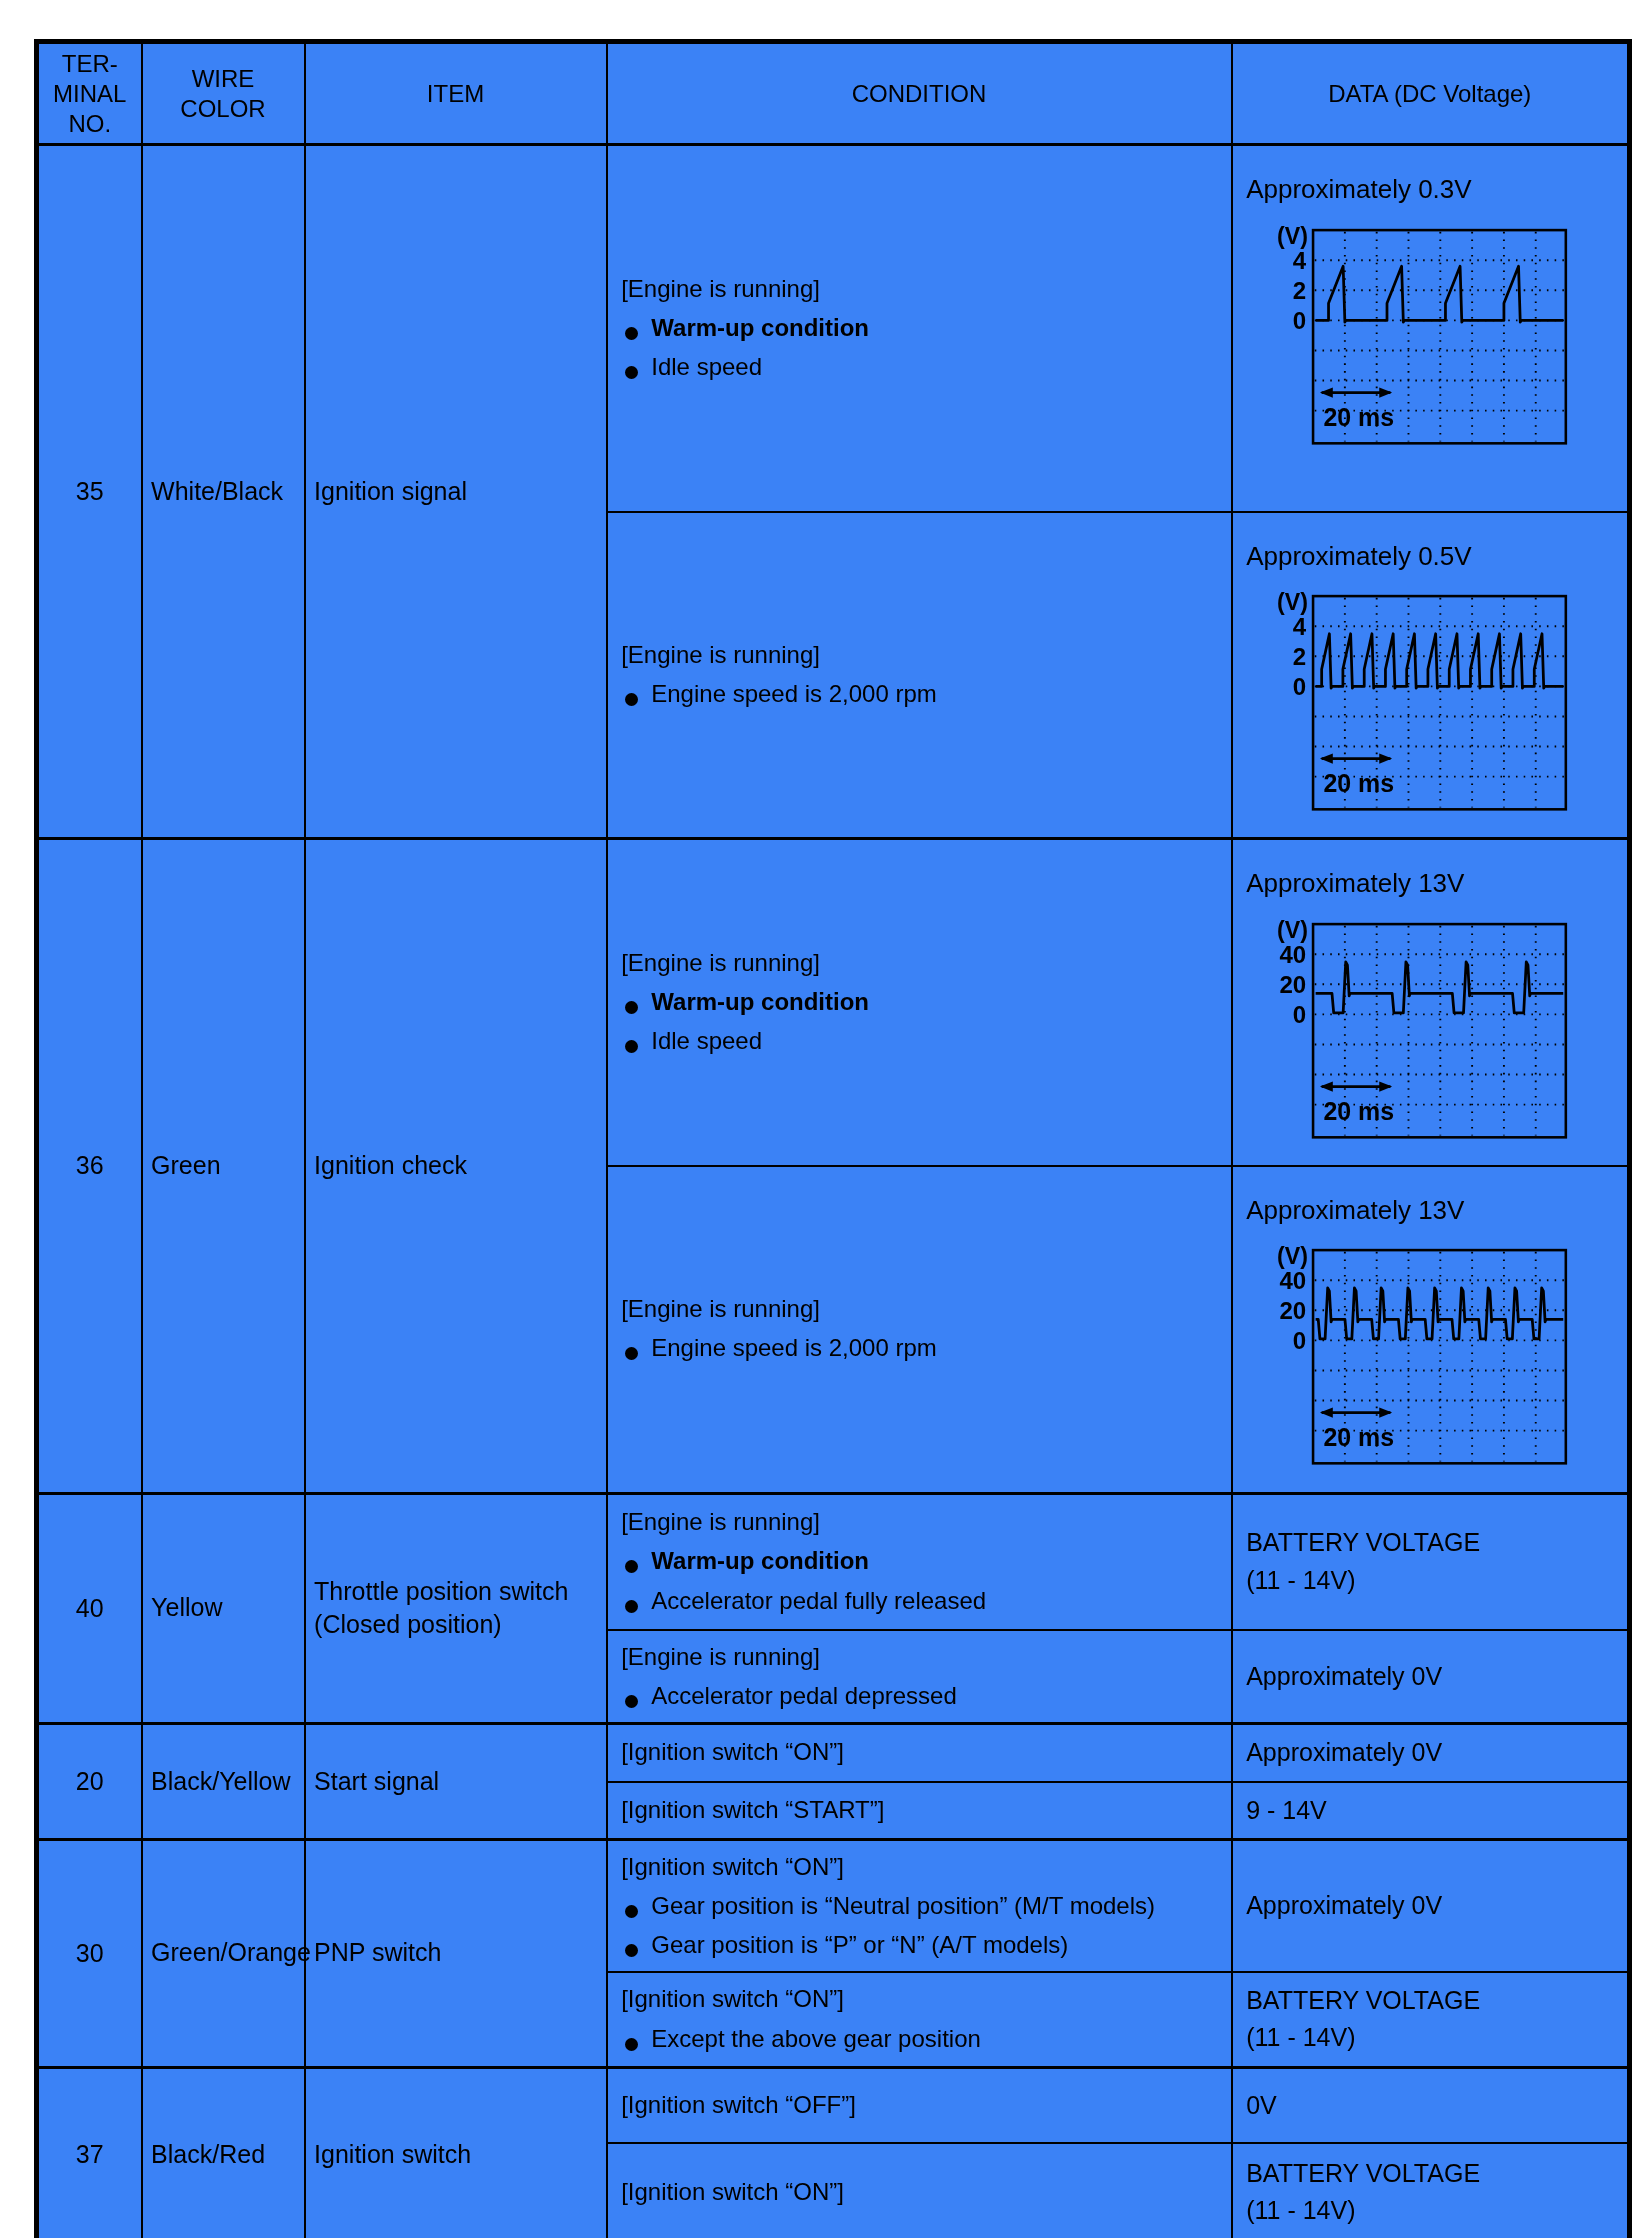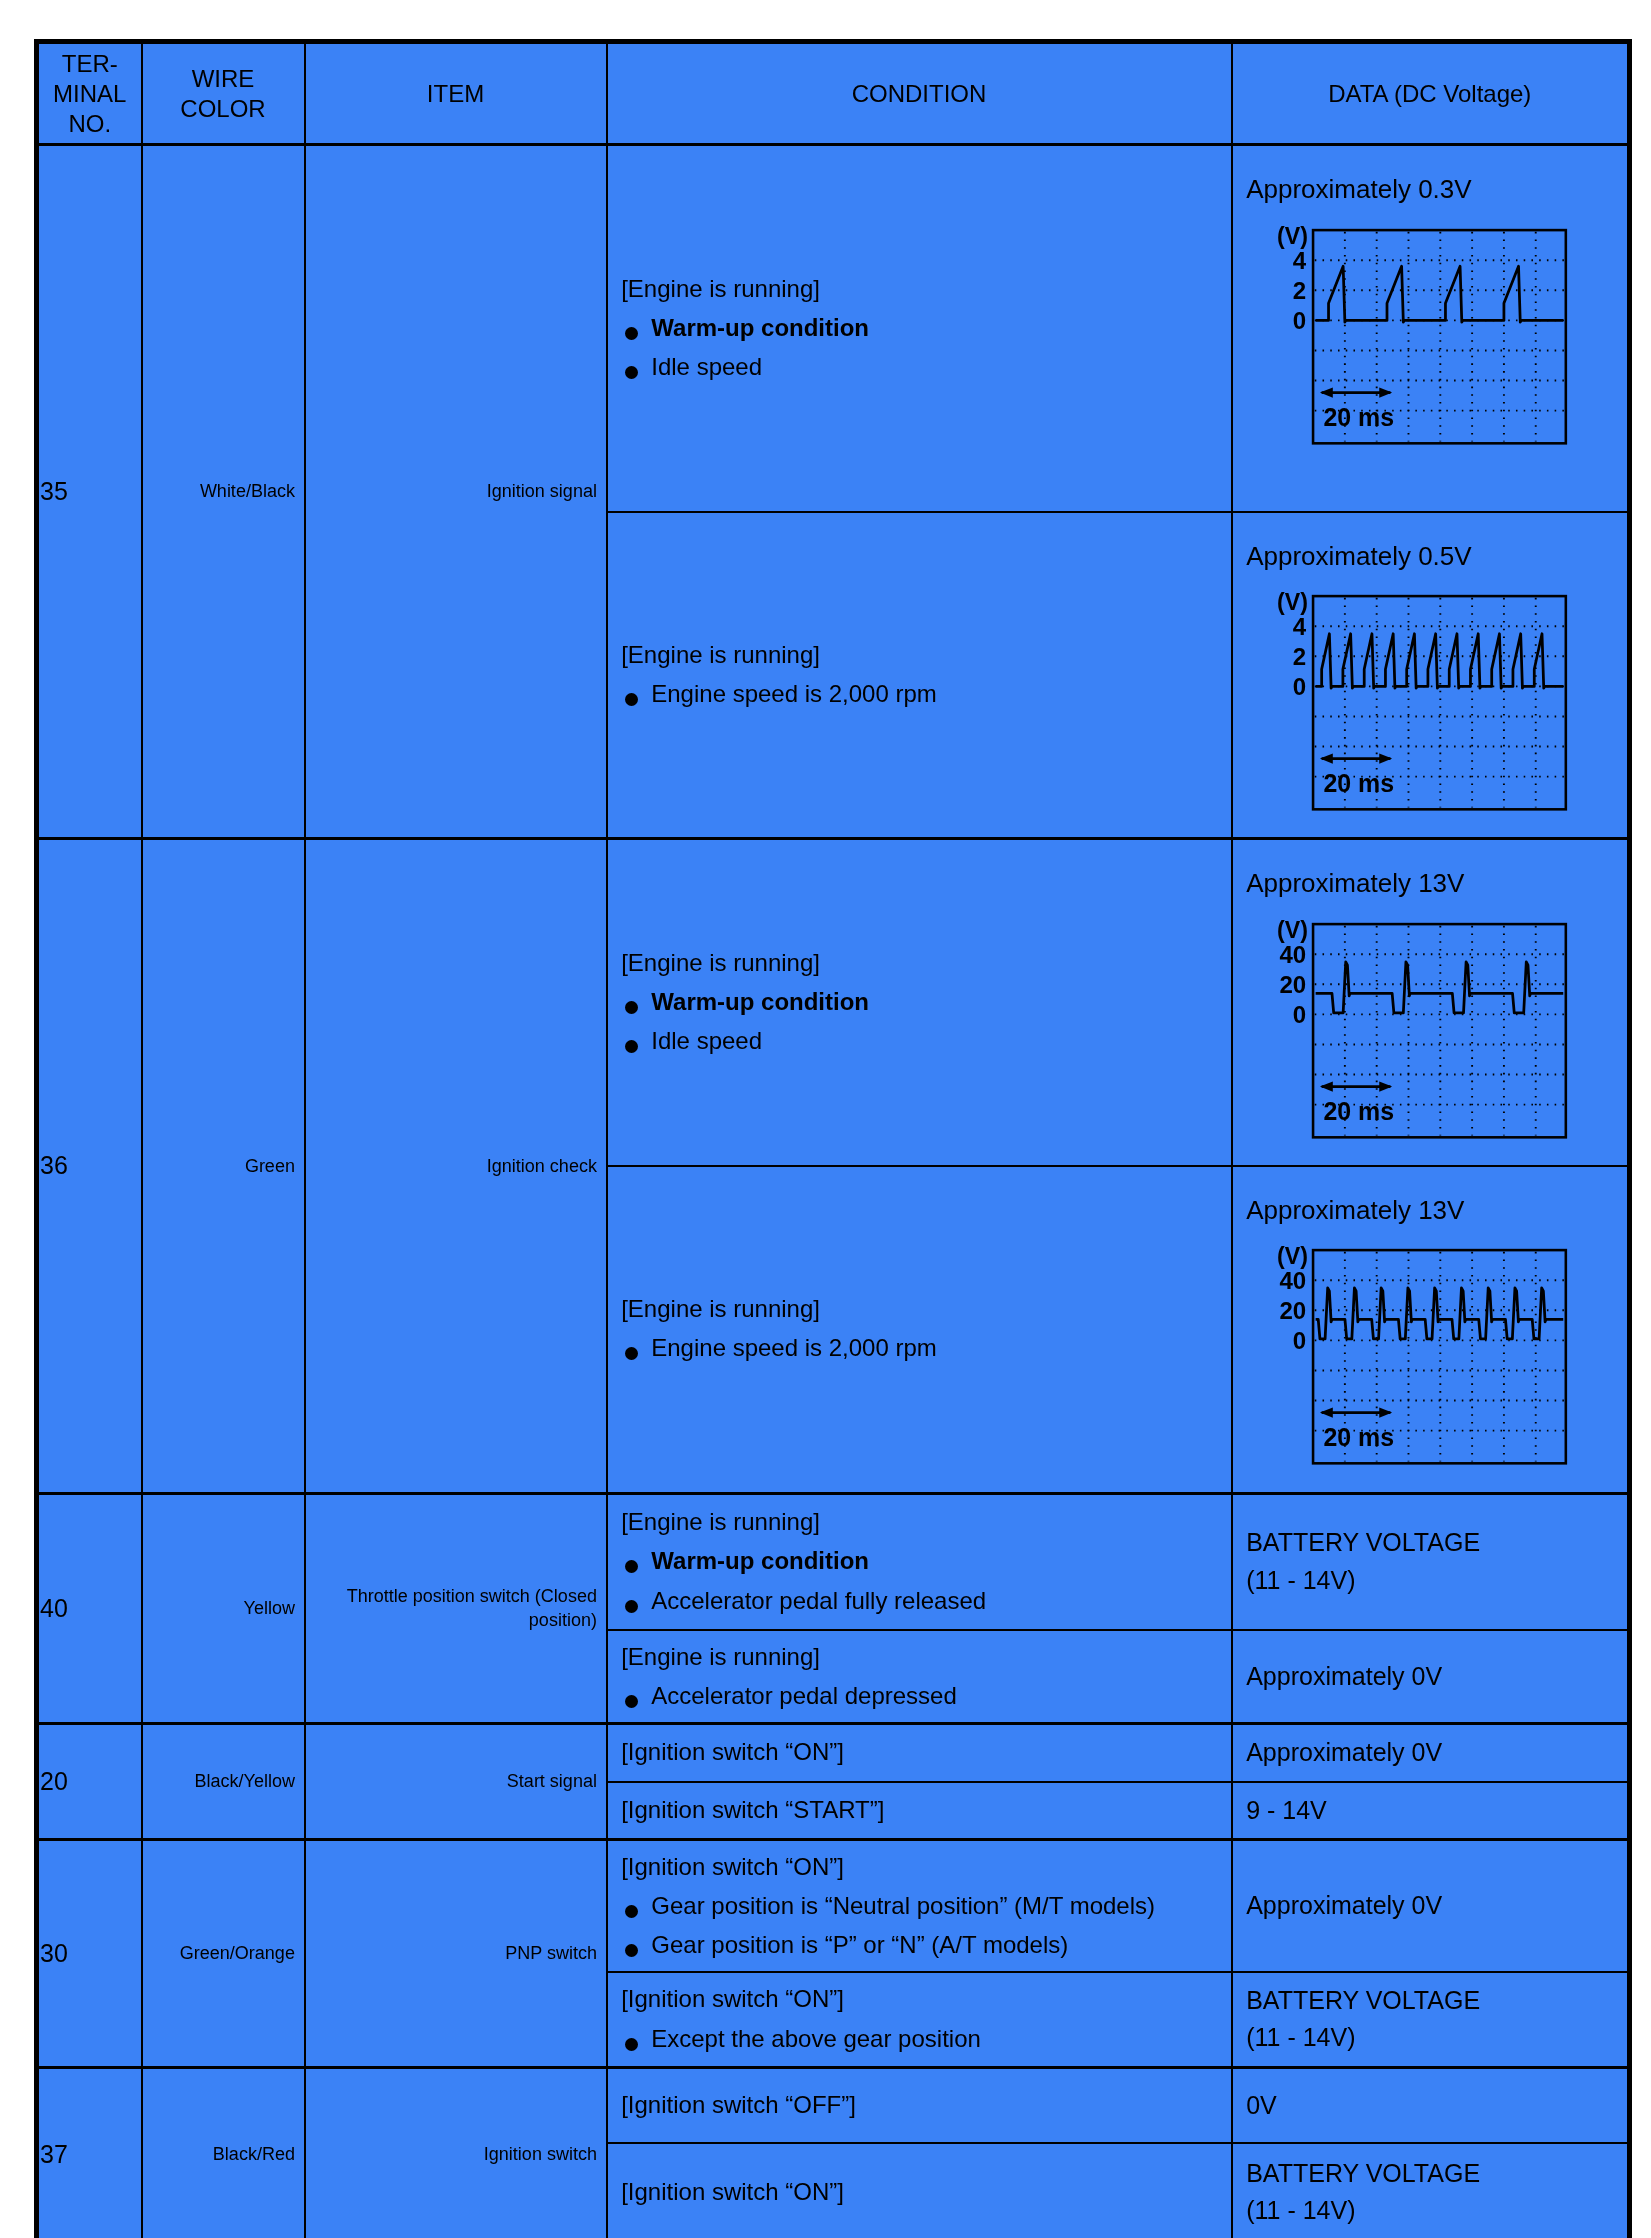--- a/index.html
+++ b/index.html
@@ -13,22 +13,22 @@
     border:5.2px solid #000;background:#3b82f6;
   }
   table.sig th, table.sig td{
     border:2.6px solid #000;box-sizing:border-box;
   }
   thead th{
     font-size:24px;font-weight:normal;text-align:center;vertical-align:middle;
     white-space:pre-line;line-height:1.25;height:103px;border-bottom-width:3.4px;
   }
   tr.group-start > td{border-top-width:3.4px;}
-  .c-term{font-size:25px;vertical-align:middle;}
-  .c-wire,.c-item{font-size:18px;vertical-align:middle;padding:0 8.6px;line-height:1.35;text-align:right;}
+  .c-term{text-align:center;font-size:25px;vertical-align:middle;}
+  .c-wire,.c-item{font-size:25px;vertical-align:middle;padding:0 8.6px;line-height:1.35;}
   .c-cond{vertical-align:middle;padding:8.6px 13.7px;font-size:24px;line-height:1.45;}
   .cond-header{font-weight:normal;}
   .bullet-row{display:flex;align-items:center;margin-top:4.3px;}
   .dot{width:13px;height:13px;border-radius:50%;background:#000;margin:10.3px 13.7px 0 3.4px;flex:none;}
   .bullet-text.bold{font-weight:bold;}
   .c-data{vertical-align:middle;padding:8.6px 13.7px;font-size:25px;line-height:1.5;}
   .c-data .data-text{white-space:pre-line;}
   .scope-cell{vertical-align:top;padding-top:24px;}
   .scope-title{font-size:26px;}
   .scope-fig{margin-top:8.6px;}

